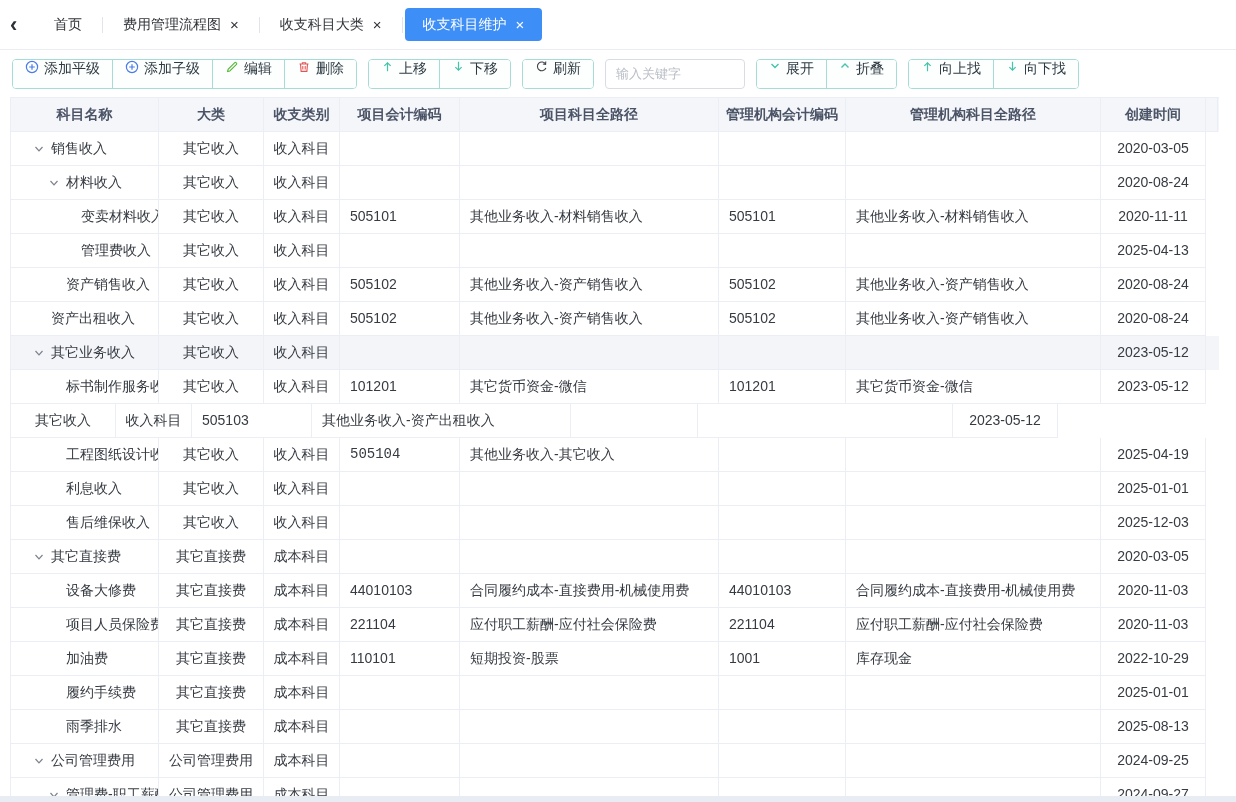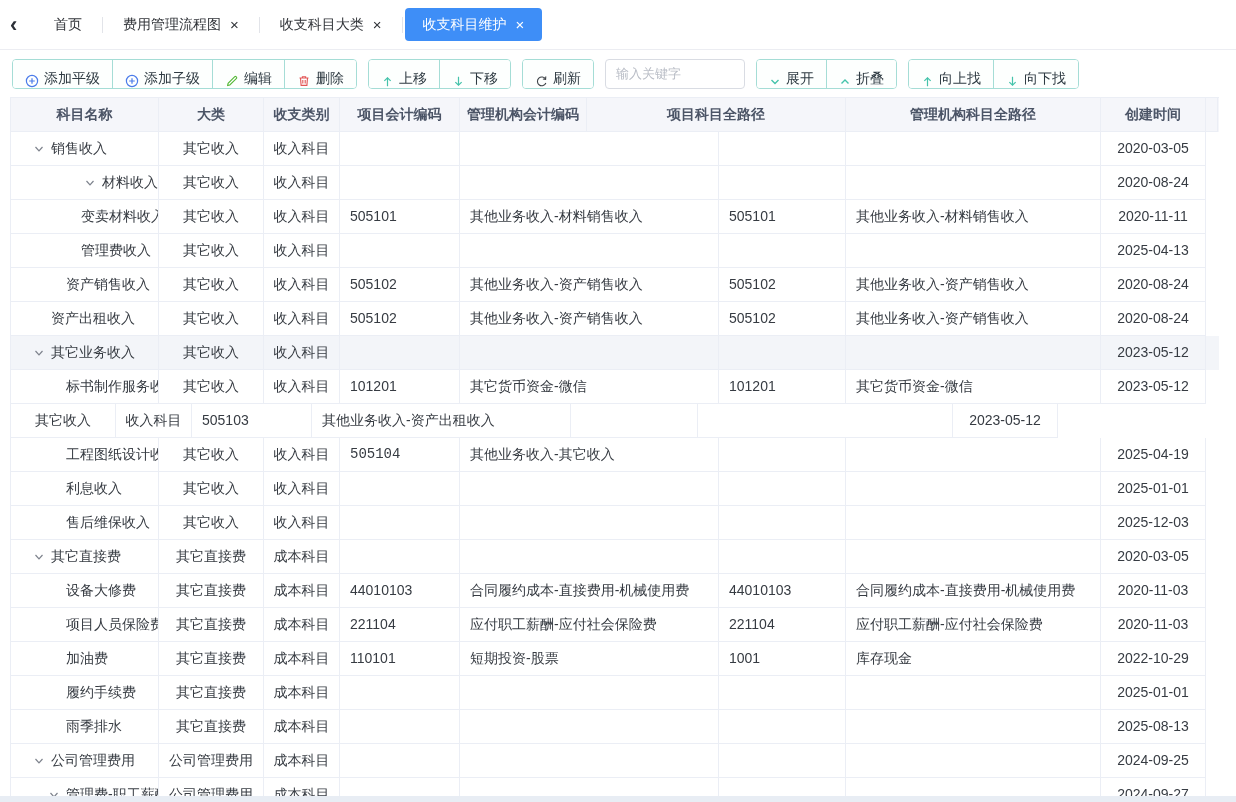--- a/index.html
+++ b/index.html
@@ -15,21 +15,21 @@
   .tabs { display:flex; align-items:center; }
   .tab { display:flex; align-items:center; gap:9px; height:33px; padding:0 18px;
     font-size:14px; color:#303338; border-radius:4px; cursor:pointer; white-space:nowrap; }
   .tab.active { background:#3e8ef7; color:#fff; }
   .tab-close { font-size:15px; line-height:1; }
   .tab-sep { width:1px; height:16px; background:#e2e4e9; margin:0 2px; }
 
   
   .toolbar { height:47px; display:flex; align-items:center; padding:0 12px; gap:11px; }
   .btn-group { display:flex; border:1px solid #a5ddd6; border-radius:4px; overflow:hidden; background:#fff; }
-  .btn { display:flex; align-items:flex-end; gap:5px; padding:0 12px; height:28px;
+  .btn { display:flex; align-items:flex-start; gap:5px; padding:0 12px; height:28px;
     font-size:14px; color:#2e3a42; background:#fdfffe; border-right:1px solid #a5ddd6;
     cursor:pointer; white-space:nowrap; }
   .btn:last-child { border-right:none; }
   .icon { display:inline-flex; align-items:center; }
   .search-input { width:140px; height:30px; border:1px solid #d9dce3; border-radius:4px;
     padding:0 10px; font-size:13px; color:#333; outline:none;
     font-family:"Liberation Sans","DejaVu Sans",sans-serif; }
   .search-input::placeholder { color:#b9bdc6; }
 
   
@@ -197,22 +197,22 @@
         </div>
       </div>
     </div>
 
   <div class="table">
     <div class="thead">
         <div class="th" style="width: 148px;">科目名称</div>
         <div class="th" style="width: 105px;">大类</div>
         <div class="th" style="width: 76px;">收支类别</div>
         <div class="th" style="width: 120px;">项目会计编码</div>
+        <div class="th" style="width: 259px;">项目科目全路径</div>
         <div class="th" style="width: 127px;">管理机构会计编码</div>
-        <div class="th" style="width: 259px;">项目科目全路径</div>
         <div class="th" style="width: 255px;">管理机构科目全路径</div>
         <div class="th" style="width: 105px;">创建时间</div>
         <div class="th-filler"></div>
       </div>
     <div class="tbody">
         <div class="row">
           <div class="td name-cell" style="width: 148px;">
             <span class="tree-spacer" style="width: 12px;"></span>
             <span class="tree-arrow">
               <svg width="12" height="12" viewBox="0 0 12 12" fill="none" stroke="#7d828c" stroke-width="1.2">
@@ -223,21 +223,21 @@
           </div>
           <div class="td center" style="width: 105px;">其它收入</div>
           <div class="td center" style="width: 76px;">收入科目</div>
           <div class="td left" style="width: 120px;"></div>
           <div class="td left" style="width: 259px;"></div>
           <div class="td left" style="width: 127px;"></div>
           <div class="td left" style="width: 255px;"></div>
           <div class="td center" style="width: 105px;">2020-03-05</div>
         </div>
         <div class="row">
-          <div class="td name-cell" style="width: 148px; justify-content: flex-end;">
+          <div class="td name-cell" style="width: 148px;">
             <span class="tree-spacer" style="width: 27px;"></span>
             <span class="tree-arrow">
               <svg width="12" height="12" viewBox="0 0 12 12" fill="none" stroke="#7d828c" stroke-width="1.2">
                 <polyline points="2.5,4 6,7.8 9.5,4"></polyline>
               </svg>
             </span>
             <span class="subject-name">材料收入</span>
           </div>
           <div class="td center" style="width: 105px;">其它收入</div>
           <div class="td center" style="width: 76px;">收入科目</div>

